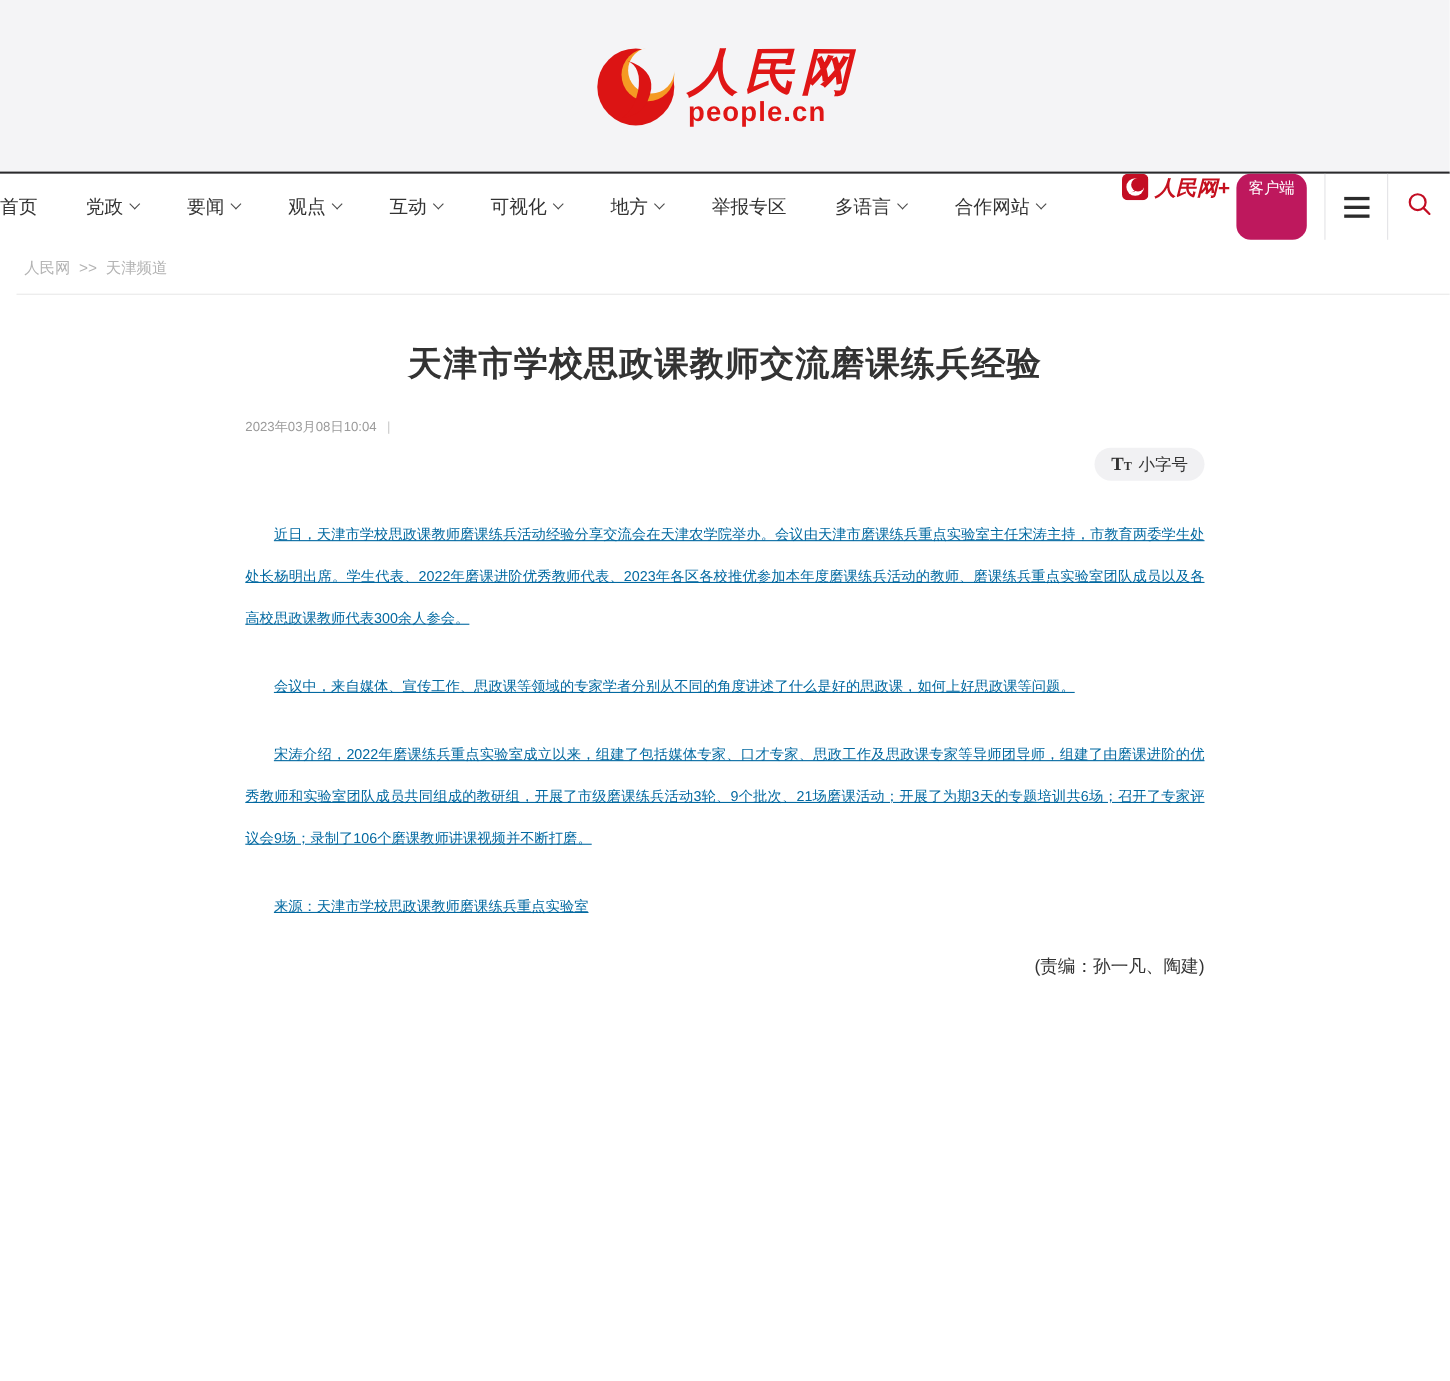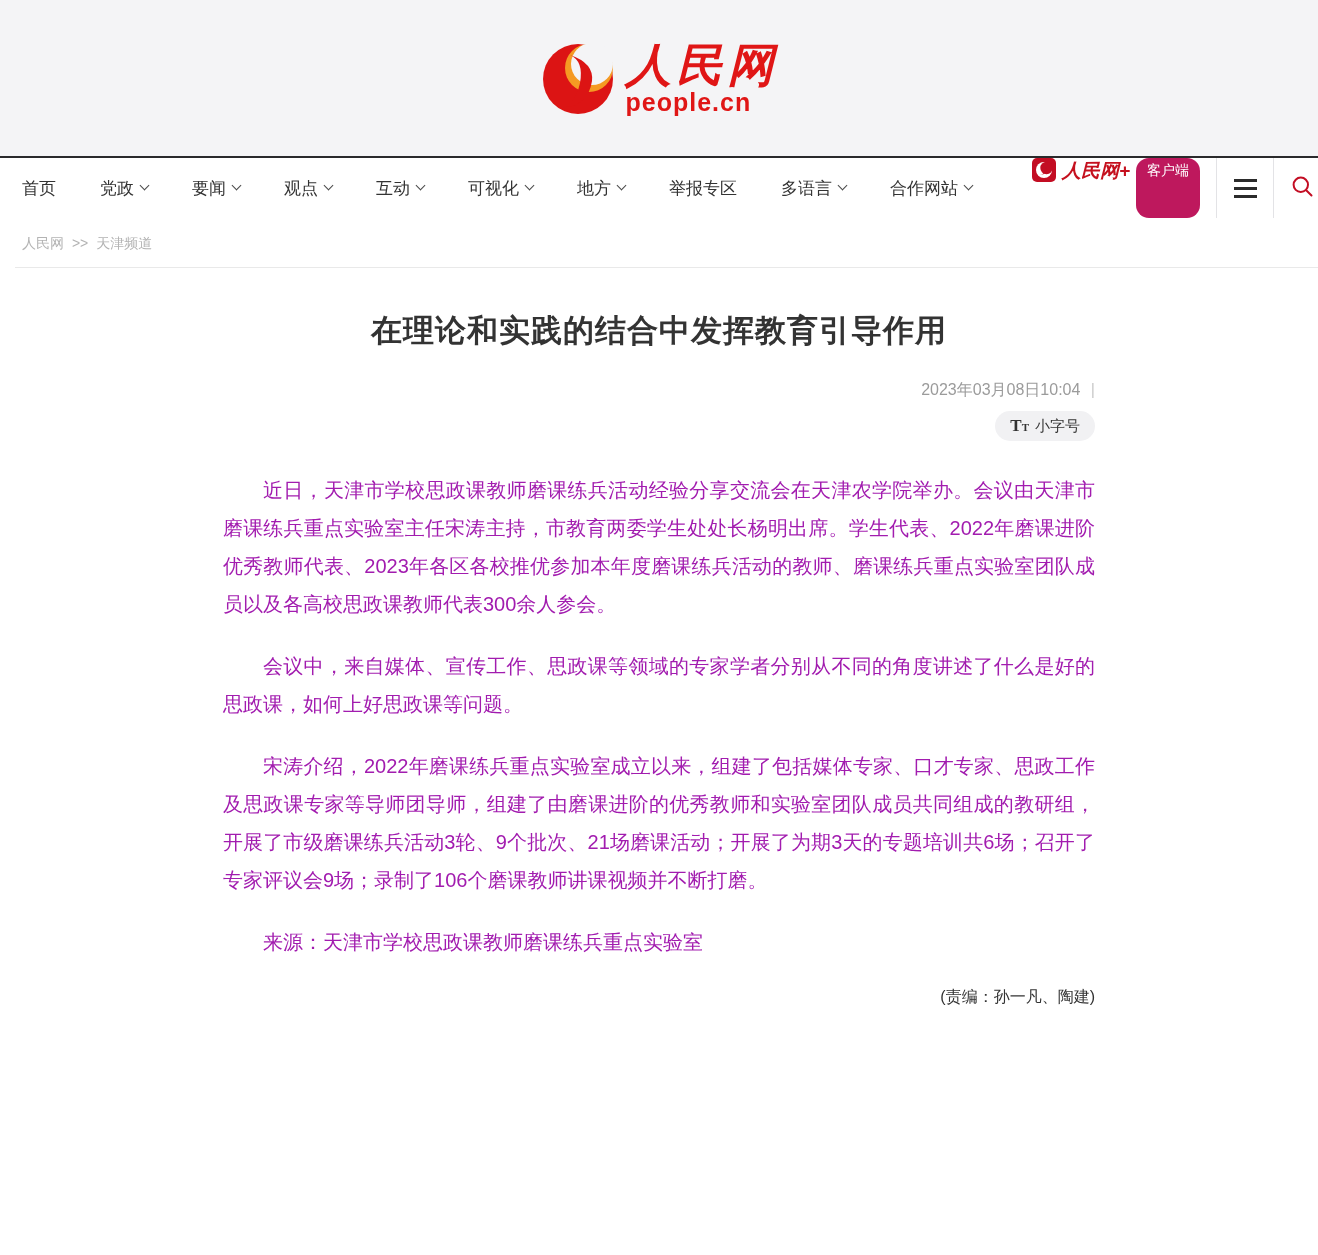--- a/index.html
+++ b/index.html
@@ -46,21 +46,20 @@
   
   .navbar {
     height: 60px;
     background: #ffffff;
     display: flex;
     align-items: stretch;
   }
   .nav-items {
     display: flex;
     align-items: center;
-    padding-left: 22px;
   }
   .nav-item {
     display: flex;
     align-items: center;
     margin-right: 44px;
     font-size: 17px;
     color: #333;
     cursor: pointer;
     white-space: nowrap;
   }
@@ -133,23 +132,23 @@
   }
   .article-title {
     font-size: 31px;
     font-weight: bold;
     color: #333;
     text-align: center;
     margin: 0 0 28px 0;
     letter-spacing: 1px;
   }
   .article-meta {
-    text-align: right;
+    text-align: left;
     color: #9b9b9b;
-    font-size: 16px;
+    font-size: 12px;
     margin-bottom: 10px;
   }
   .article-meta .pipe { margin-left: 6px; color: #c9c9c9; }
   .article-toolbar {
     display: flex;
     justify-content: flex-end;
     margin-bottom: 30px;
   }
   .font-size-pill {
     background: #f1f1f3;
@@ -159,26 +158,27 @@
     color: #333;
     display: flex;
     align-items: baseline;
     cursor: pointer;
   }
   .font-size-pill .big-t { font-weight: bold; font-size: 17px; font-family: "Liberation Serif", "DejaVu Serif", serif; }
   .font-size-pill .small-t { font-weight: bold; font-size: 11px; font-family: "Liberation Serif", "DejaVu Serif", serif; }
   .font-size-pill .pill-label { margin-left: 6px; }
 
   .article-body p {
-    font-size: 20px;
+    font-size: 13px;
     line-height: 38px;
-    color: #a21caf;
+    color: #0369a1;
     text-indent: 2em;
     text-align: justify;
     margin: 0 0 24px 0;
+    text-decoration: underline;
   }
   .article-source {
     font-size: 20px;
     line-height: 38px;
     color: #3d3d3d;
     text-indent: 2em;
     margin: 8px 0 0 0;
   }
   .article-editor {
     text-align: right;
@@ -284,21 +284,21 @@
 </nav>
 
 <div class="breadcrumb">
   <span>人民网</span>
   <span class="crumb-sep">&gt;&gt;</span>
   <span>天津频道</span>
 </div>
 <hr class="top-divider">
 
 <main class="article">
-  <h1 class="article-title">在理论和实践的结合中发挥教育引导作用</h1>
+  <h1 class="article-title">天津市学校思政课教师交流磨课练兵经验</h1>
 
   <div class="article-meta">
     <span>2023年03月08日10:04</span>
     <span class="pipe">|</span>
   </div>
 
   <div class="article-toolbar">
     <span class="font-size-pill">
       <span class="big-t">T</span>
       <span class="small-t">T</span>

